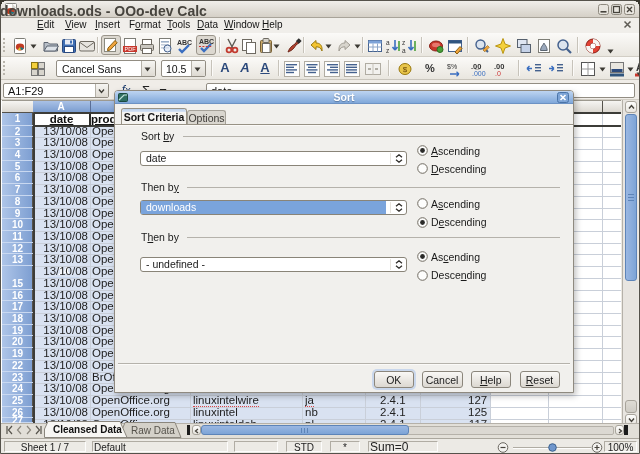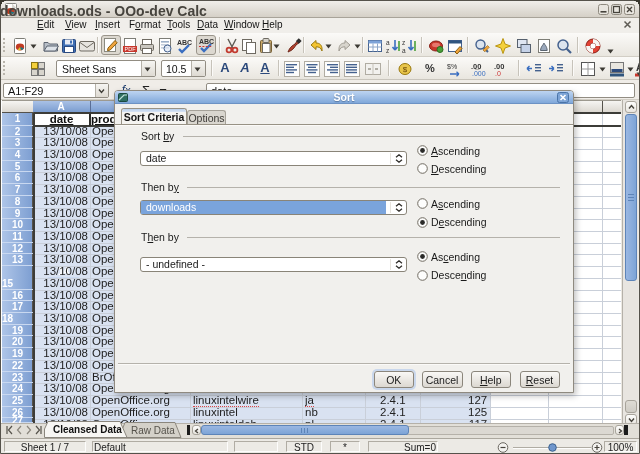--- a/index.html
+++ b/index.html
@@ -199,21 +199,21 @@
   </svg>
 <div style="position:absolute;left:1px;top:57px;width:638px;height:23px;background:linear-gradient(#fbfaf8,#e9e6df);border-bottom:1px solid #c9c5bc;"></div>
 <div style="position:absolute;left:3px;top:61px;width:3px;height:14px;background:repeating-linear-gradient(#b9b5ac 0 2px, transparent 2px 4px);width:2px;"></div>
 <svg style="position:absolute;left:30px;top:61px;width:16px;height:16px;" viewBox="0 0 16 16">
     <rect x="1.5" y="1.5" width="6" height="6" fill="#f4d03c" stroke="#8a7410"></rect>
     <rect x="8.5" y="1.5" width="6" height="6" fill="#d8d5cd" stroke="#777"></rect>
     <rect x="1.5" y="8.5" width="6" height="6" fill="#d8d5cd" stroke="#777"></rect>
     <rect x="8.5" y="8.5" width="6" height="6" fill="#d8d5cd" stroke="#777"></rect>
   </svg>
 <div style="position:absolute;left:56px;top:60px;width:100px;height:17px;background:#fff;border:1px solid #928d83;border-radius:2px;"></div>
-<div class="t" style="position:absolute;left:62px;top:63px;width:80px;height:12px;font-size:10.5px;color:#111;">Sheet Sans</div>
+<div class="t" style="position:absolute;left:62px;top:63px;width:80px;height:12px;font-size:10.5px;color:#111;">Cancel Sans</div>
 <div style="position:absolute;left:141px;top:61px;width:14px;height:15px;background:linear-gradient(#f6f5f2,#dedad2);border-left:1px solid #b5b1a8;border-radius:0 2px 2px 0;"></div>
 <svg style="position:absolute;left:144px;top:67px;width:7px;height:5px;" viewBox="0 0 7 5">
     <path d="M0.5 0.5 L6.5 0.5 L3.5 4.5 Z" fill="#3c3a34"></path>
   </svg>
 <div style="position:absolute;left:161px;top:60px;width:45px;height:17px;background:#fff;border:1px solid #928d83;border-radius:2px;"></div>
 <div class="t" style="position:absolute;left:166px;top:63px;width:30px;height:12px;font-size:10.5px;color:#111;">10.5</div>
 <div style="position:absolute;left:191px;top:61px;width:14px;height:15px;background:linear-gradient(#f6f5f2,#dedad2);border-left:1px solid #b5b1a8;border-radius:0 2px 2px 0;"></div>
 <svg style="position:absolute;left:194px;top:67px;width:7px;height:5px;" viewBox="0 0 7 5">
     <path d="M0.5 0.5 L6.5 0.5 L3.5 4.5 Z" fill="#3c3a34"></path>
   </svg>
@@ -351,24 +351,24 @@
 <div style="position:absolute;left:2px;top:160.66px;width:31px;height:11.72px;border-bottom:1px solid #c9d8f0;font-size:10px;font-weight:bold;color:#fff;text-align:center;line-height:11.72px;">5</div>
 <div style="position:absolute;left:2px;top:172.38px;width:31px;height:11.72px;border-bottom:1px solid #c9d8f0;font-size:10px;font-weight:bold;color:#fff;text-align:center;line-height:11.72px;">6</div>
 <div style="position:absolute;left:2px;top:184.1px;width:31px;height:11.72px;border-bottom:1px solid #c9d8f0;font-size:10px;font-weight:bold;color:#fff;text-align:center;line-height:11.72px;">7</div>
 <div style="position:absolute;left:2px;top:195.82px;width:31px;height:11.72px;border-bottom:1px solid #c9d8f0;font-size:10px;font-weight:bold;color:#fff;text-align:center;line-height:11.72px;">8</div>
 <div style="position:absolute;left:2px;top:207.54000000000002px;width:31px;height:11.72px;border-bottom:1px solid #c9d8f0;font-size:10px;font-weight:bold;color:#fff;text-align:center;line-height:11.72px;">9</div>
 <div style="position:absolute;left:2px;top:219.26px;width:31px;height:11.72px;border-bottom:1px solid #c9d8f0;font-size:10px;font-weight:bold;color:#fff;text-align:center;line-height:11.72px;">10</div>
 <div style="position:absolute;left:2px;top:230.98000000000002px;width:31px;height:11.72px;border-bottom:1px solid #c9d8f0;font-size:10px;font-weight:bold;color:#fff;text-align:center;line-height:11.72px;">11</div>
 <div style="position:absolute;left:2px;top:242.7px;width:31px;height:11.72px;border-bottom:1px solid #c9d8f0;font-size:10px;font-weight:bold;color:#fff;text-align:center;line-height:11.72px;">12</div>
 <div style="position:absolute;left:2px;top:254.42000000000002px;width:31px;height:11.72px;border-bottom:1px solid #c9d8f0;font-size:10px;font-weight:bold;color:#fff;text-align:center;line-height:11.72px;">13</div>
 <div style="position:absolute;left:2px;top:266.14px;width:31px;height:11.72px;border-bottom:1px solid #c9d8f0;font-size:10px;font-weight:bold;color:#fff;text-align:center;line-height:11.72px;margin-left:46px;">14</div>
-<div style="position:absolute;left:2px;top:277.86px;width:31px;height:11.72px;border-bottom:1px solid #c9d8f0;font-size:10px;font-weight:bold;color:#fff;text-align:left;line-height:11.72px;">15</div>
+<div style="position:absolute;left:2px;top:277.86px;width:31px;height:11.72px;border-bottom:1px solid #c9d8f0;font-size:10px;font-weight:bold;color:#fff;text-align:center;line-height:11.72px;">15</div>
 <div style="position:absolute;left:2px;top:289.58000000000004px;width:31px;height:11.72px;border-bottom:1px solid #c9d8f0;font-size:10px;font-weight:bold;color:#fff;text-align:center;line-height:11.72px;">16</div>
 <div style="position:absolute;left:2px;top:301.3px;width:31px;height:11.72px;border-bottom:1px solid #c9d8f0;font-size:10px;font-weight:bold;color:#fff;text-align:center;line-height:11.72px;">17</div>
-<div style="position:absolute;left:2px;top:313.02px;width:31px;height:11.72px;border-bottom:1px solid #c9d8f0;font-size:10px;font-weight:bold;color:#fff;line-height:11.72px;">18</div>
+<div style="position:absolute;left:2px;top:313.02px;width:31px;height:11.72px;border-bottom:1px solid #c9d8f0;font-size:10px;font-weight:bold;color:#fff;text-align:center;line-height:11.72px;">18</div>
 <div style="position:absolute;left:2px;top:324.74px;width:31px;height:11.72px;border-bottom:1px solid #c9d8f0;font-size:10px;font-weight:bold;color:#fff;text-align:center;line-height:11.72px;">19</div>
 <div style="position:absolute;left:2px;top:336.46000000000004px;width:31px;height:11.72px;border-bottom:1px solid #c9d8f0;font-size:10px;font-weight:bold;color:#fff;text-align:center;line-height:11.72px;">20</div>
 <div style="position:absolute;left:2px;top:348.18px;width:31px;height:11.72px;border-bottom:1px solid #c9d8f0;font-size:10px;font-weight:bold;color:#fff;text-align:center;line-height:11.72px;">19</div>
 <div style="position:absolute;left:2px;top:359.9px;width:31px;height:11.72px;border-bottom:1px solid #c9d8f0;font-size:10px;font-weight:bold;color:#fff;text-align:center;line-height:11.72px;">22</div>
 <div style="position:absolute;left:2px;top:371.62px;width:31px;height:11.72px;border-bottom:1px solid #c9d8f0;font-size:10px;font-weight:bold;color:#fff;text-align:center;line-height:11.72px;">23</div>
 <div style="position:absolute;left:2px;top:383.34000000000003px;width:31px;height:11.72px;border-bottom:1px solid #c9d8f0;font-size:10px;font-weight:bold;color:#fff;text-align:center;line-height:11.72px;">24</div>
 <div style="position:absolute;left:2px;top:395.06px;width:31px;height:11.72px;border-bottom:1px solid #c9d8f0;font-size:10px;font-weight:bold;color:#fff;text-align:center;line-height:11.72px;">25</div>
 <div style="position:absolute;left:2px;top:406.78000000000003px;width:31px;height:11.72px;border-bottom:1px solid #c9d8f0;font-size:10px;font-weight:bold;color:#fff;text-align:center;line-height:11.72px;">26</div>
 <div style="position:absolute;left:2px;top:418.5px;width:31px;height:4.5px;border-bottom:1px solid #c9d8f0;font-size:10px;font-weight:bold;color:#fff;text-align:center;line-height:4.5px;">27</div>
 <div style="position:absolute;left:34px;top:124.5px;width:587px;height:2px;background:#3c3c38;"></div>
@@ -526,21 +526,21 @@
 <div style="position:absolute;left:4px;top:441px;width:82px;height:11px;border:1px solid;border-color:#b0aca3 #fdfdfc #fdfdfc #b0aca3;"></div>
 <div class="t" style="position:absolute;left:6px;top:441.5px;width:78px;height:11px;font-size:10px;color:#222;text-align:center;line-height:11px;">Sheet 1 / 7</div>
 <div style="position:absolute;left:92px;top:441px;width:136px;height:11px;border:1px solid;border-color:#b0aca3 #fdfdfc #fdfdfc #b0aca3;"></div>
 <div class="t" style="position:absolute;left:94px;top:441.5px;width:132px;height:11px;font-size:10px;color:#222;text-align:left;line-height:11px;">Default</div>
 <div style="position:absolute;left:234px;top:441px;width:44px;height:11px;border:1px solid;border-color:#b0aca3 #fdfdfc #fdfdfc #b0aca3;"></div>
 <div style="position:absolute;left:286px;top:441px;width:36px;height:11px;border:1px solid;border-color:#b0aca3 #fdfdfc #fdfdfc #b0aca3;"></div>
 <div class="t" style="position:absolute;left:288px;top:441.5px;width:32px;height:11px;font-size:10px;color:#222;text-align:center;line-height:11px;">STD</div>
 <div style="position:absolute;left:330px;top:441px;width:30px;height:11px;border:1px solid;border-color:#b0aca3 #fdfdfc #fdfdfc #b0aca3;"></div>
 <div class="t" style="position:absolute;left:332px;top:441.5px;width:26px;height:11px;font-size:10px;color:#222;text-align:center;line-height:11px;">*</div>
 <div style="position:absolute;left:368px;top:441px;width:70px;height:11px;border:1px solid;border-color:#b0aca3 #fdfdfc #fdfdfc #b0aca3;"></div>
-<div class="t" style="position:absolute;left:370px;top:441.5px;width:66px;height:11px;font-size:10px;color:#222;text-align:right;line-height:11px;">Sum=0</div>
+<div class="t" style="position:absolute;left:370px;top:441.5px;width:66px;height:11px;font-size:12px;color:#222;text-align:left;line-height:11px;">Sum=0</div>
 <svg style="position:absolute;left:496px;top:442px;width:14px;height:11px;" viewBox="0 0 14 11">
     <circle cx="7" cy="5.5" r="4.8" fill="#f4f3f0" stroke="#6b6760"></circle>
     <path d="M4.5 5.5 L9.5 5.5" stroke="#46433c" stroke-width="1.2"></path>
   </svg>
 <div style="position:absolute;left:513px;top:446.5px;width:78px;height:2px;background:#b0aca3;border-bottom:1px solid #fdfdfc;"></div>
 <svg style="position:absolute;left:548px;top:443px;width:9px;height:9px;" viewBox="0 0 9 9">
     <circle cx="4.5" cy="4.5" r="3.8" fill="#6f96cc" stroke="#3a608e"></circle>
   </svg>
 <svg style="position:absolute;left:590px;top:442px;width:14px;height:11px;" viewBox="0 0 14 11">
     <circle cx="7" cy="5.5" r="4.8" fill="#f4f3f0" stroke="#6b6760"></circle>

